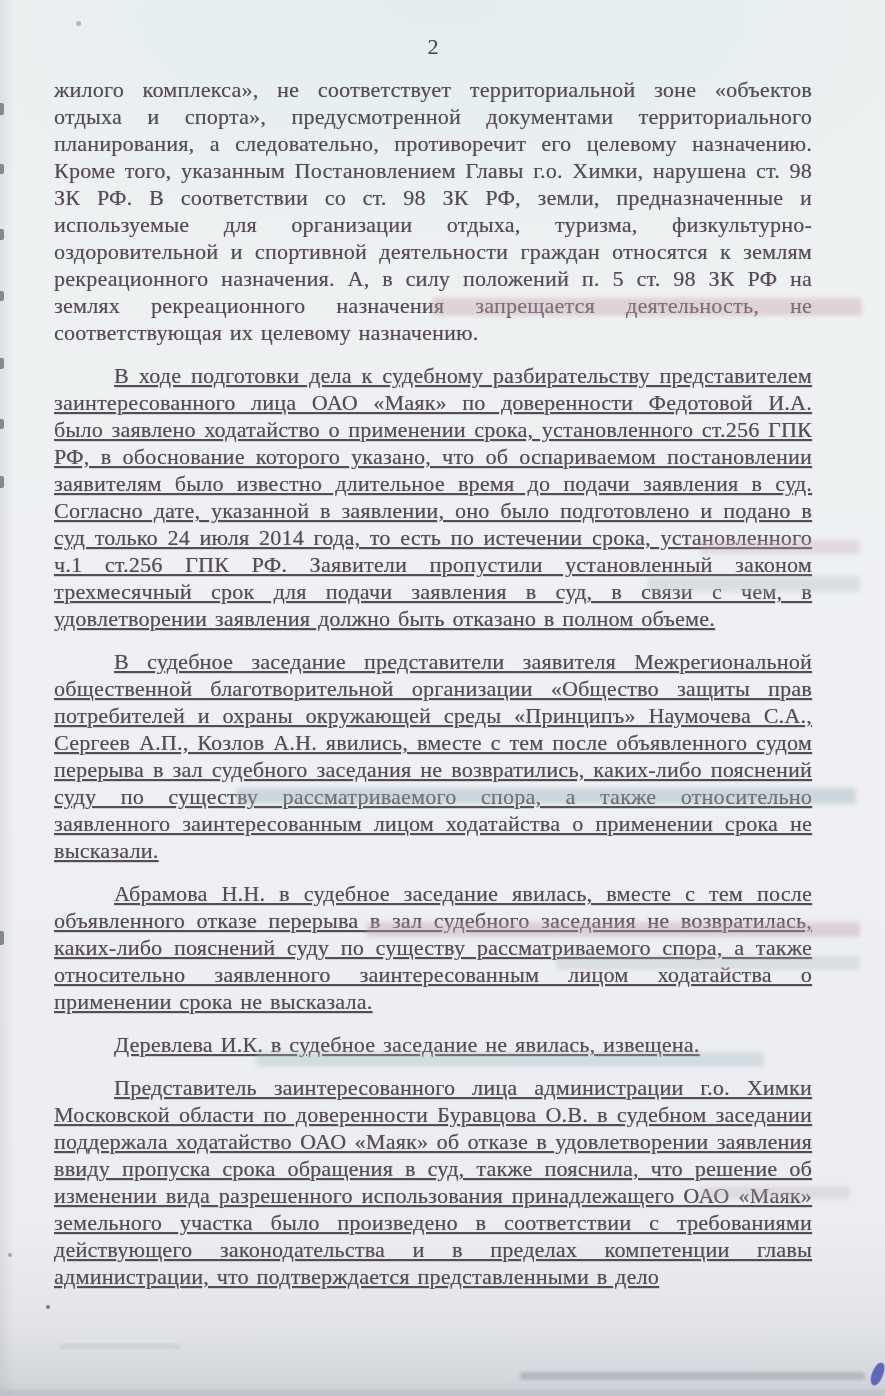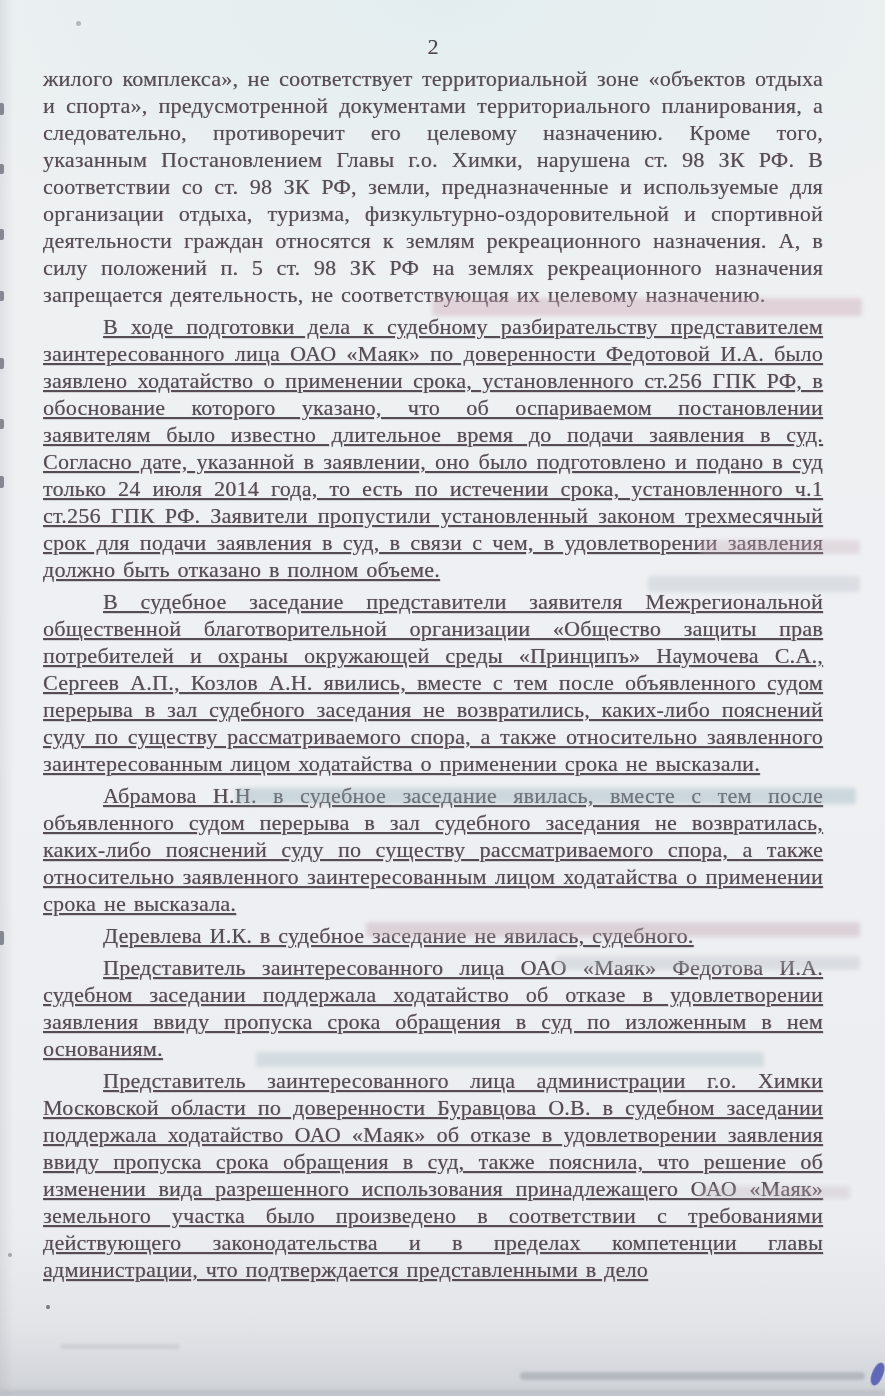--- a/index.html
+++ b/index.html
@@ -34,21 +34,21 @@
     position: absolute;
     top: 60px; left: 38px; width: 790px;
     color: #564c53;
     font-size: 22px;
     line-height: 27px;
     letter-spacing: 0.25px;
     word-spacing: 2px;
     text-align: justify;
     text-shadow: 0.35px 0.35px 0.7px rgba(86,76,83,0.55);
   }
-  .doc-body p { margin: 5px; }
+  .doc-body p { margin: 16px; }
   .doc-body p.indent { text-indent: 60px; text-decoration: underline; }
   .ghost {
     position: absolute;
     border-radius: 3px;
     filter: blur(2.2px);
     pointer-events: none;
   }
   .edge-tick {
     position: absolute;
     left: 0; width: 4px;
@@ -78,23 +78,22 @@
 <body>
 
 <div class="page">
 
   <div class="page-number">2</div>
 
   <div class="doc-body" id="doc-body">
       <p class="">жилого комплекса», не соответствует территориальной зоне «объектов отдыха и спорта», предусмотренной документами территориального планирования, а следовательно, противоречит его целевому назначению. Кроме того, указанным Постановлением Главы г.о. Химки, нарушена ст. 98 ЗК РФ. В соответствии со ст. 98 ЗК РФ, земли, предназначенные и используемые для организации отдыха, туризма, физкультурно-оздоровительной и спортивной деятельности граждан относятся к землям рекреационного назначения. А, в силу положений п. 5 ст. 98 ЗК РФ на землях рекреационного назначения запрещается деятельность, не соответствующая их целевому назначению.</p>
       <p class="indent">В ходе подготовки дела к судебному разбирательству представителем заинтересованного лица ОАО «Маяк» по доверенности Федотовой И.А. было заявлено ходатайство о применении срока, установленного ст.256 ГПК РФ, в обоснование которого указано, что об оспариваемом постановлении заявителям было известно длительное время до подачи заявления в суд. Согласно дате, указанной в заявлении, оно было подготовлено и подано в суд только 24 июля 2014 года, то есть по истечении срока, установленного ч.1 ст.256 ГПК РФ. Заявители пропустили установленный законом трехмесячный срок для подачи заявления в суд, в связи с чем, в удовлетворении заявления должно быть отказано в полном объеме.</p>
       <p class="indent">В судебное заседание представители заявителя Межрегиональной общественной благотворительной организации «Общество защиты прав потребителей и охраны окружающей среды «Принципъ» Наумочева С.А., Сергеев А.П., Козлов А.Н. явились, вместе с тем после объявленного судом перерыва в зал судебного заседания не возвратились, каких-либо пояснений суду по существу рассматриваемого спора, а также относительно заявленного заинтересованным лицом ходатайства о применении срока не высказали.</p>
-      <p class="indent">Абрамова Н.Н. в судебное заседание явилась, вместе с тем после объявленного судом перерыва в зал судебного заседания не возвратилась, каких-либо пояснений суду по существу рассматриваемого спора, а также относительно заявленного заинтересованным лицом ходатайства о применении срока не высказала.</p>
-      <p class="indent">Деревлева И.К. в судебное заседание не явилась, судебного.</p>
-      <p class="indent">Представитель заинтересованного лица ОАО «Маяк» Федотова И.А. судебном заседании поддержала ходатайство об отказе в удовлетворении заявления ввиду пропуска срока обращения в суд по изложенным в нем основаниям.</p>
+      <p class="indent">Абрамова Н.Н. в судебное заседание явилась, вместе с тем после объявленного отказе перерыва в зал судебного заседания не возвратилась, каких-либо пояснений суду по существу рассматриваемого спора, а также относительно заявленного заинтересованным лицом ходатайства о применении срока не высказала.</p>
+      <p class="indent">Деревлева И.К. в судебное заседание не явилась, извещена.</p>
       <p class="indent">Представитель заинтересованного лица администрации г.о. Химки Московской области по доверенности Буравцова О.В. в судебном заседании поддержала ходатайство ОАО «Маяк» об отказе в удовлетворении заявления ввиду пропуска срока обращения в суд, также пояснила, что решение об изменении вида разрешенного использования принадлежащего ОАО «Маяк» земельного участка было произведено в соответствии с требованиями действующего законодательства и в пределах компетенции главы администрации, что подтверждается представленными в дело</p>
     </div>
 
   <div id="artifact-layer">
       <div class="ghost" style="top: 298px; left: 432px; width: 430px; height: 18px; background: rgb(201, 164, 178); opacity: 0.4;"></div>
       <div class="ghost" style="top: 540px; left: 700px; width: 160px; height: 14px; background: rgb(201, 176, 186); opacity: 0.35;"></div>
       <div class="ghost" style="top: 576px; left: 648px; width: 212px; height: 16px; background: rgb(182, 188, 196); opacity: 0.35;"></div>
       <div class="ghost" style="top: 788px; left: 236px; width: 620px; height: 16px; background: rgb(153, 180, 186); opacity: 0.4;"></div>
       <div class="ghost" style="top: 922px; left: 366px; width: 494px; height: 15px; background: rgb(194, 166, 176); opacity: 0.4;"></div>
       <div class="ghost" style="top: 956px; left: 556px; width: 304px; height: 14px; background: rgb(182, 190, 198); opacity: 0.35;"></div>

